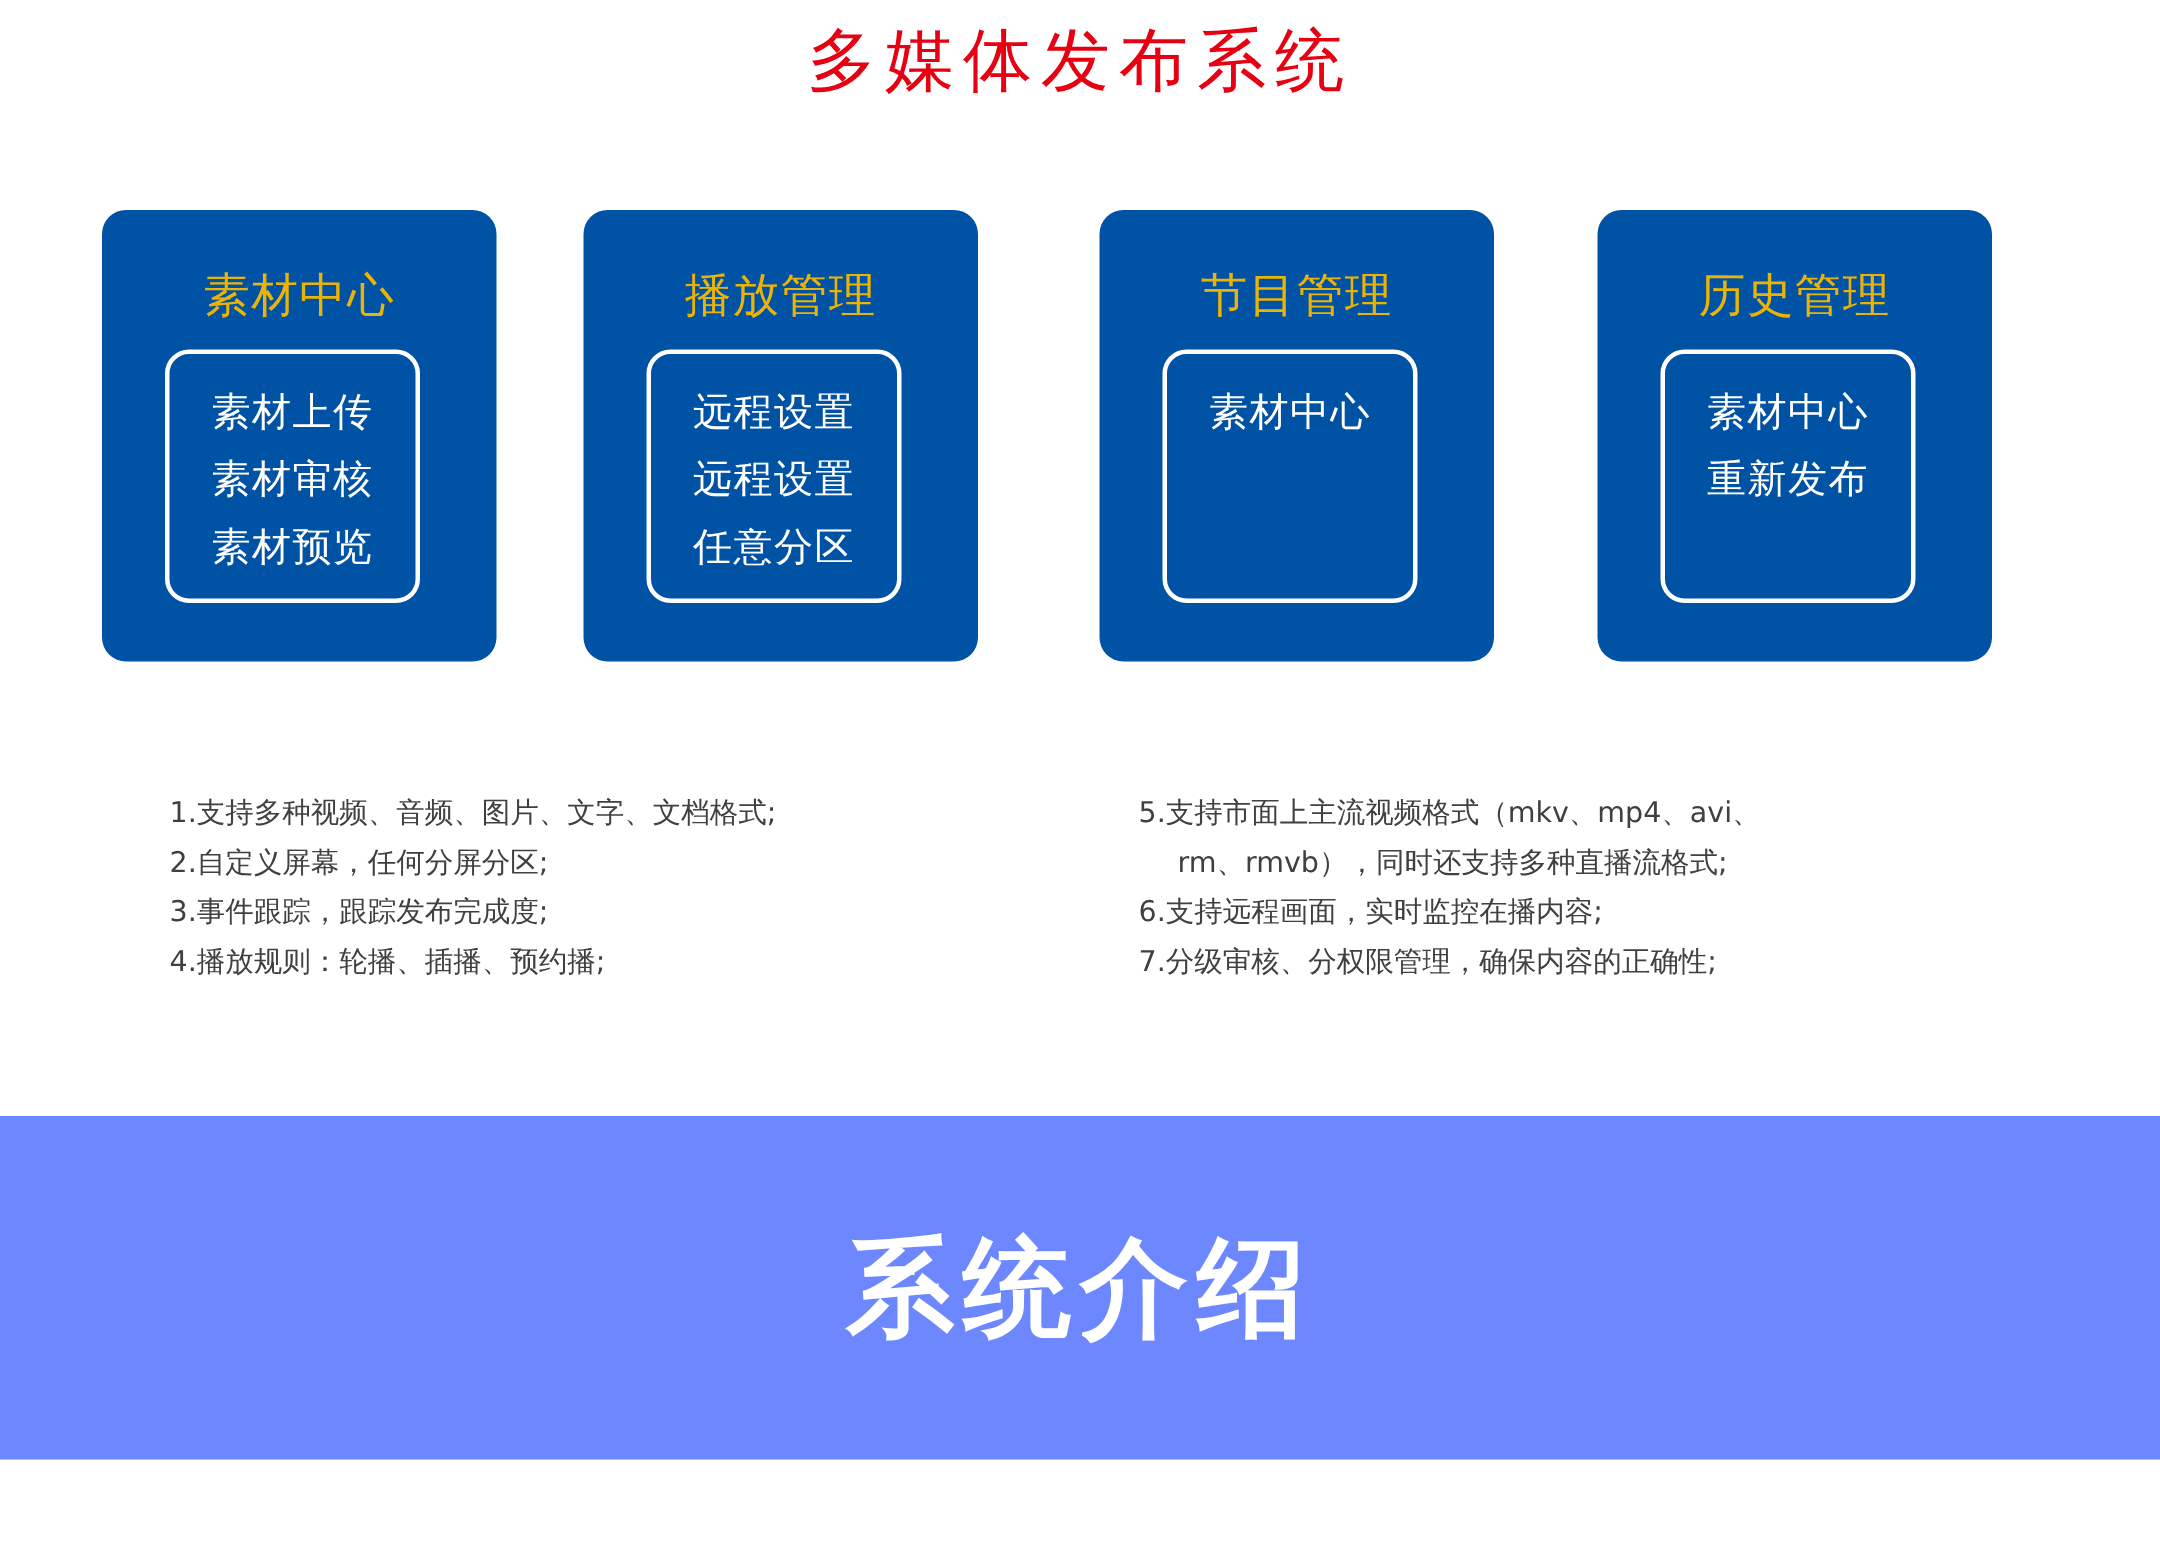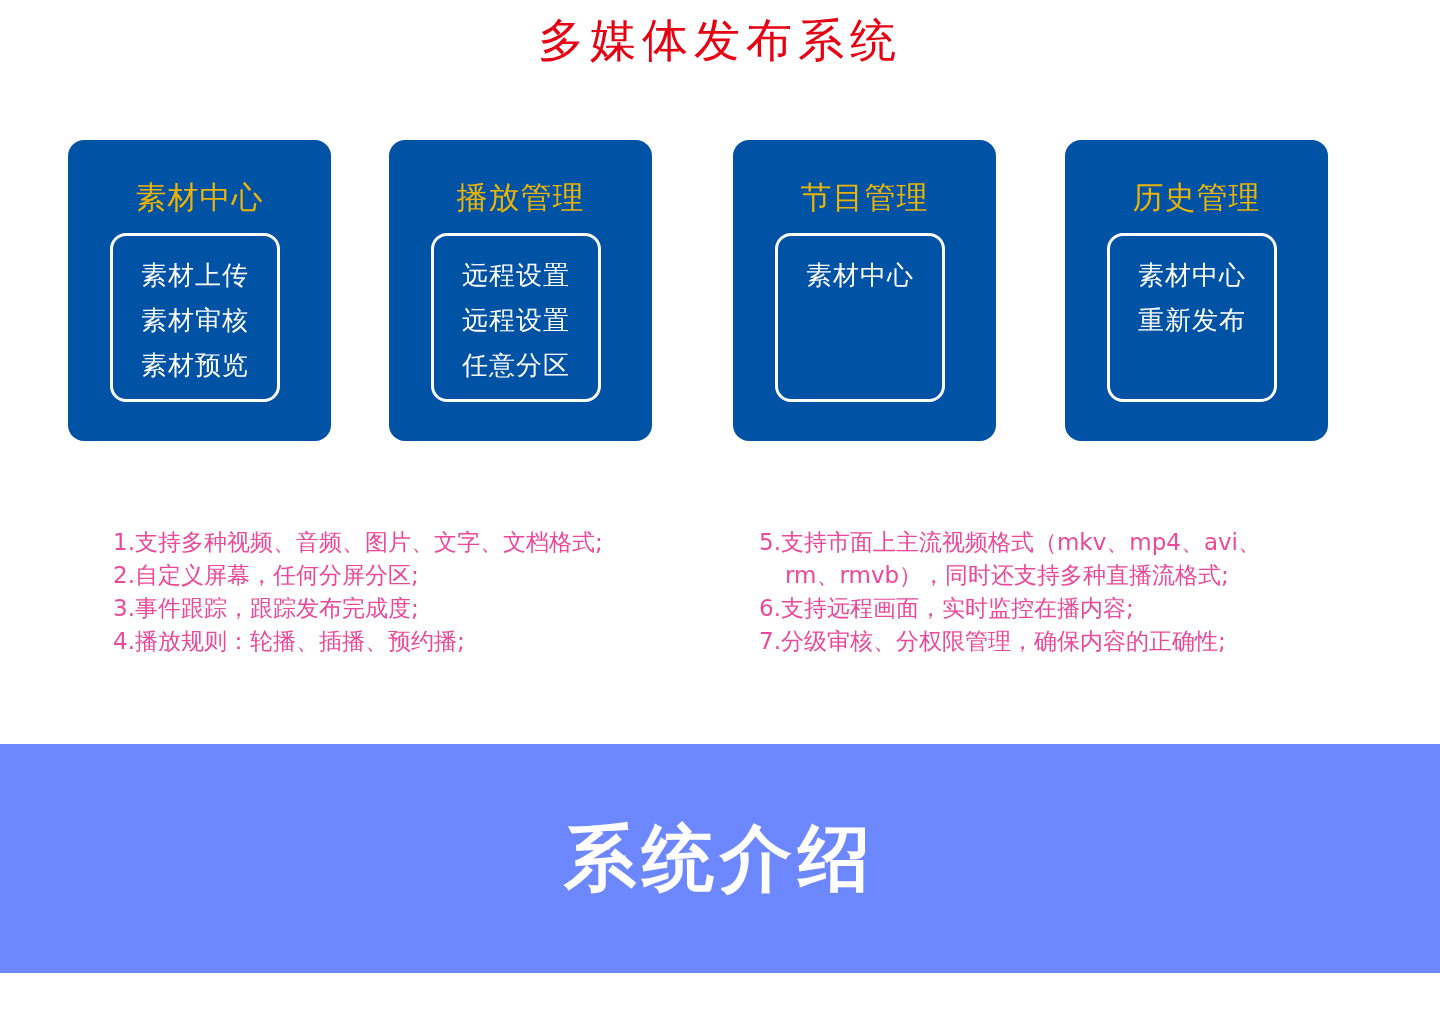--- a/index.html
+++ b/index.html
@@ -26,21 +26,21 @@
       position: absolute; left: 42px; top: 93px; width: 170px; height: 169px;
       border: 3px solid #ffffff; border-radius: 16px;
       padding-top: 17px;
     }
     .inner-item {
       display: block; text-align: center; color: #ffffff;
       font-size: 26px; line-height: 45px; letter-spacing: 1px;
     }
 
     .features {
-      position: absolute; top: 526px; font-size: 23px; color: #ec4899;
+      position: absolute; top: 526px; font-size: 19px; color: #404040;
       line-height: 33px;
     }
     .feature-line { display: block; white-space: nowrap; }
     .feature-line.indent { padding-left: 26px; }
 
     .banner {
       position: absolute; left: 0; top: 744px; width: 1440px; height: 229px;
     }
     .banner-title {
       position: absolute; left: 0; top: 0; width: 100%; height: 229px;

